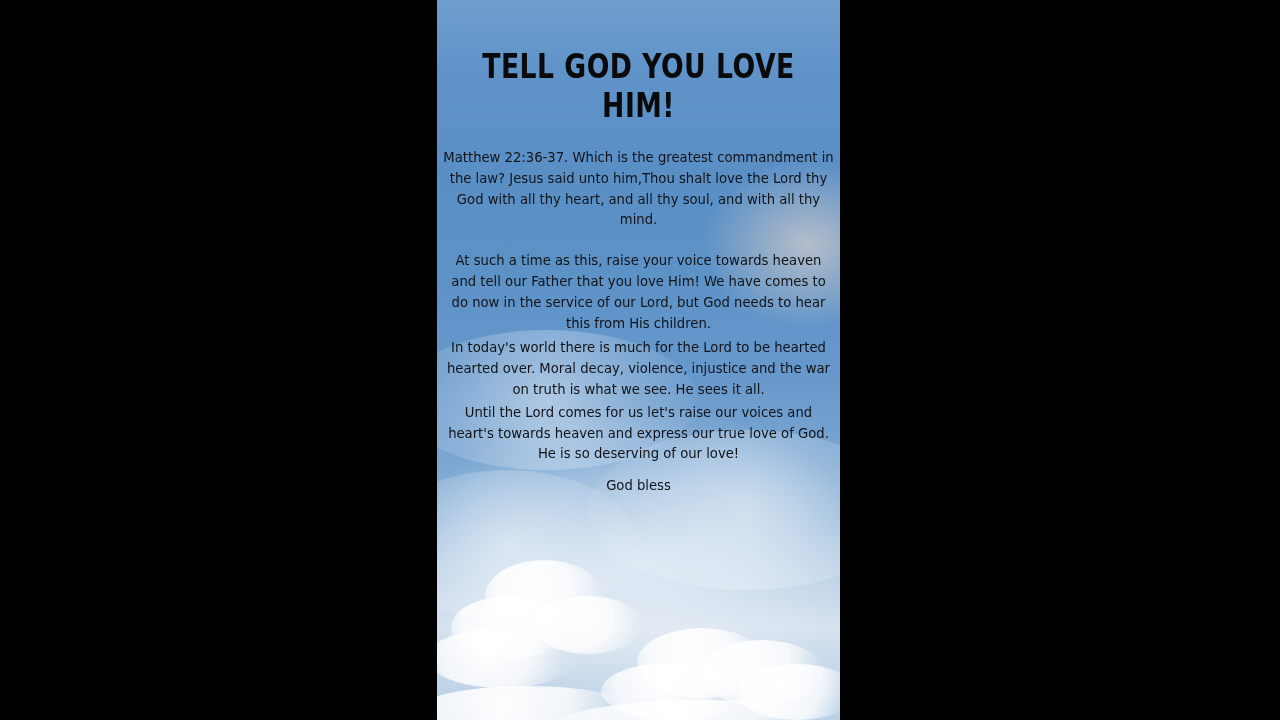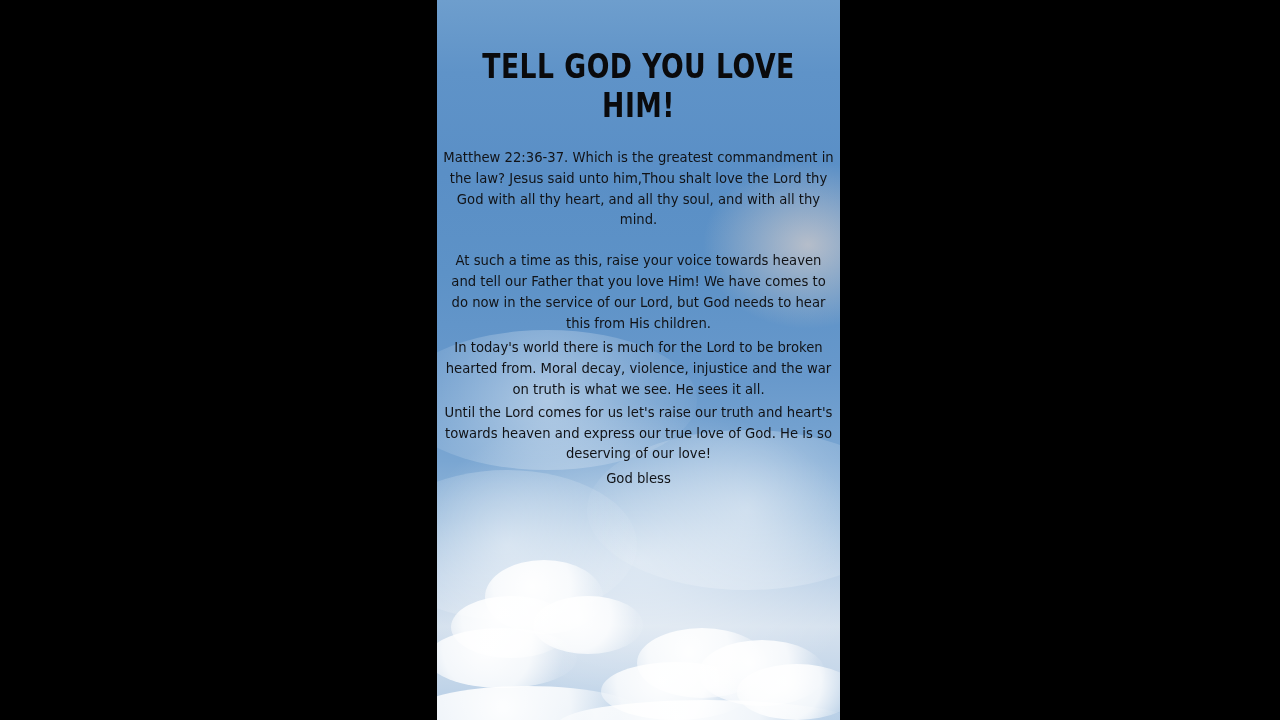--- a/index.html
+++ b/index.html
@@ -96,21 +96,21 @@
     top: 148px;
     left: 5px;
     width: 393px;
     text-align: center;
     color: #111317;
     font-family: "DejaVu Sans", sans-serif;
     font-size: 13.2px;
     line-height: 20.8px;
   }
   .para { margin: 0; }
-  .para + .para { margin-top: 4px; }
+  .para + .para { margin-top: 11px; }
   .gap { height: 20px; }
   .gap-small { height: 2px; }
   .signoff {
     margin-top: 20px;
   }
 </style>
 </head>
 <body>
 
 <div class="stage">
@@ -139,21 +139,21 @@
 
     <div class="content">
       <div class="headline">TELL GOD YOU LOVE HIM!</div>
 
       <div class="body-text">
         <p class="para">Matthew 22:36-37. Which is the greatest commandment in the law? Jesus said unto him,Thou shalt love the Lord thy God with all thy heart, and all thy soul, and with all thy mind.</p>
         <div class="gap"></div>
         <p class="para">At such a time as this, raise your voice towards heaven and tell our Father that you love Him! We have comes to do now in the service of our Lord, but God needs to hear this from His children.</p>
         <div class="gap-small"></div>
         <div class="gap-small"></div>
-        <p class="para">In today's world there is much for the Lord to be broken hearted from. Moral decay, violence, injustice and the war on truth is what we see. He sees it all.</p>
+        <p class="para">In today's world there is much for the Lord to be hearted hearted over. Moral decay, violence, injustice and the war on truth is what we see. He sees it all.</p>
         <div class="gap-small"></div>
-        <p class="para">Until the Lord comes for us let's raise our truth and heart's towards heaven and express our true love of God.  He is so deserving of our love!</p>
+        <p class="para">Until the Lord comes for us let's raise our voices and heart's towards heaven and express our true love of God.  He is so deserving of our love!</p>
         <p class="para signoff">God bless</p>
       </div>
     </div>
 
   </div>
 </div>
 
 </body></html>

